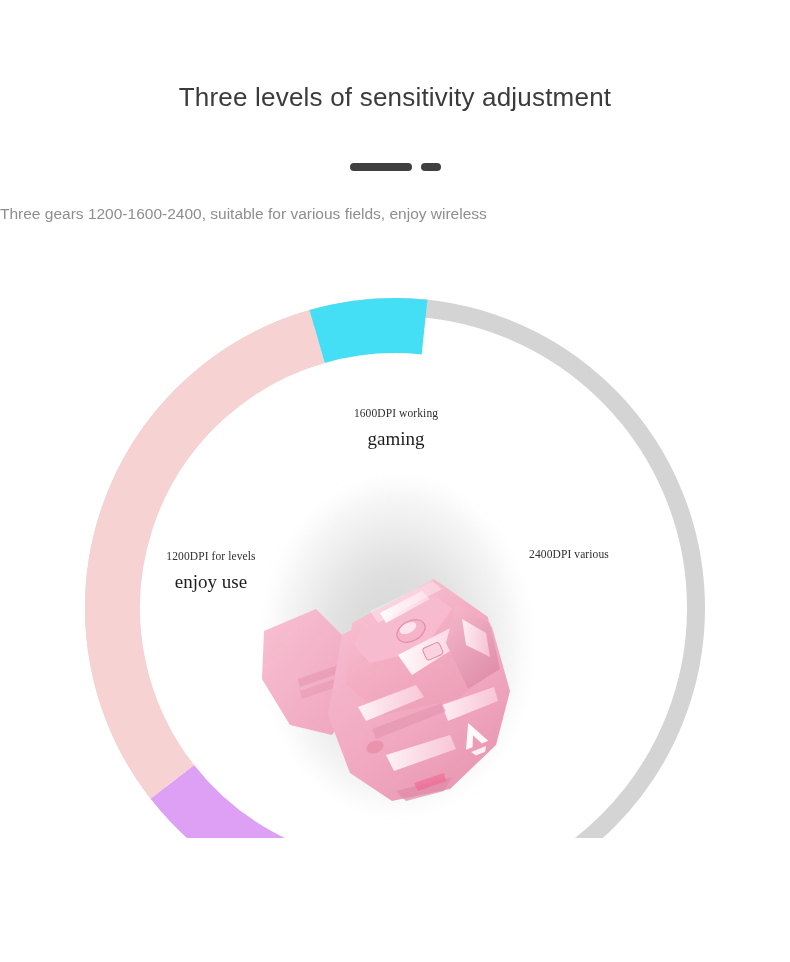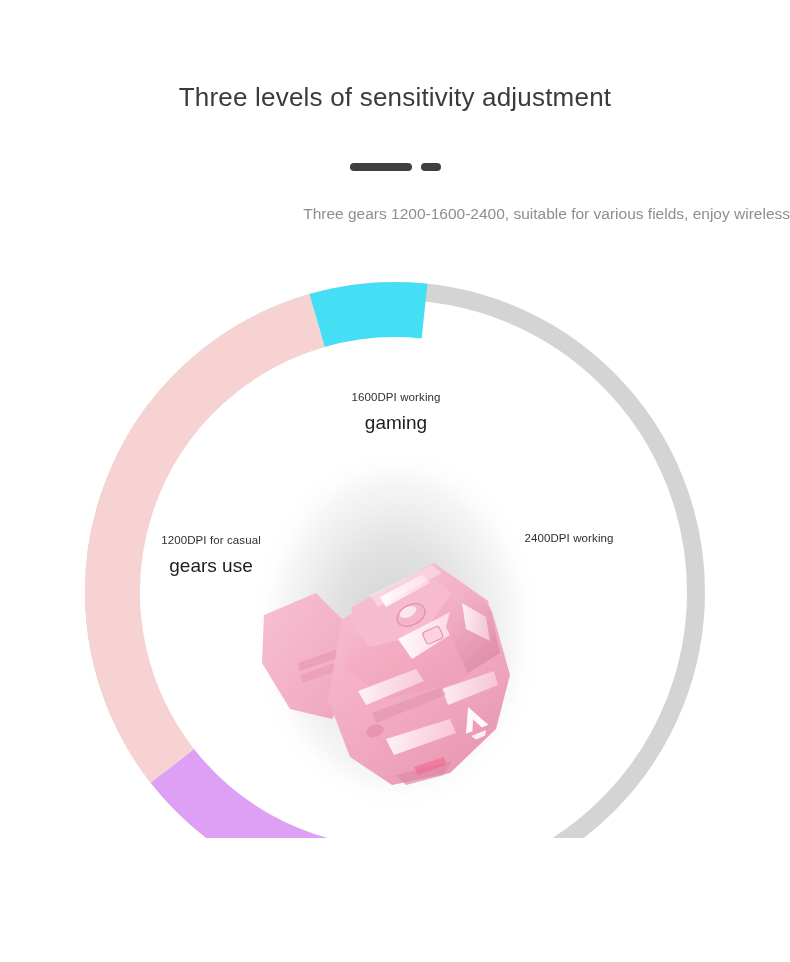--- a/index.html
+++ b/index.html
@@ -60,34 +60,35 @@
     width: 20px;
     height: 8px;
     border-radius: 4px;
     background: #3f3f3f;
   }
   .page-subtitle {
     position: absolute;
     left: 0;
     top: 203px;
     width: 790px;
-    text-align: right;
+    text-align: left;
     font-size: 15.5px;
     font-weight: 400;
     color: #8e8e8e;
     line-height: 22px;
   }
 
   
   .ring-stage {
     position: absolute;
     left: 0;
-    top: 265px;
+    top: 281px;
     width: 790px;
     height: 680px;
+    font-family: Liberation Serif, serif;
   }
   .ring-svg {
     position: absolute;
     left: 0;
     top: 0;
     width: 790px;
     height: 680px;
     display: block;
   }
 
@@ -244,22 +245,22 @@
         <path d="M124 72 L186 42 L196 50 L132 84 Z" fill="#ffffff" opacity="0.35"></path>
       </svg>
     </div>
 
     <div class="ring-label label-top">
       <span class="cap">1600DPI working</span>
       <span class="use">gaming</span>
     </div>
 
     <div class="ring-label label-left">
-      <span class="cap">1200DPI for casual</span>
-      <span class="use">gears use</span>
+      <span class="cap">1200DPI for levels</span>
+      <span class="use">enjoy use</span>
     </div>
 
     <div class="ring-label label-right">
-      <span class="cap">2400DPI working</span>
+      <span class="cap">2400DPI various</span>
     </div>
 
   </div>
 </div>
 
 </body></html>

